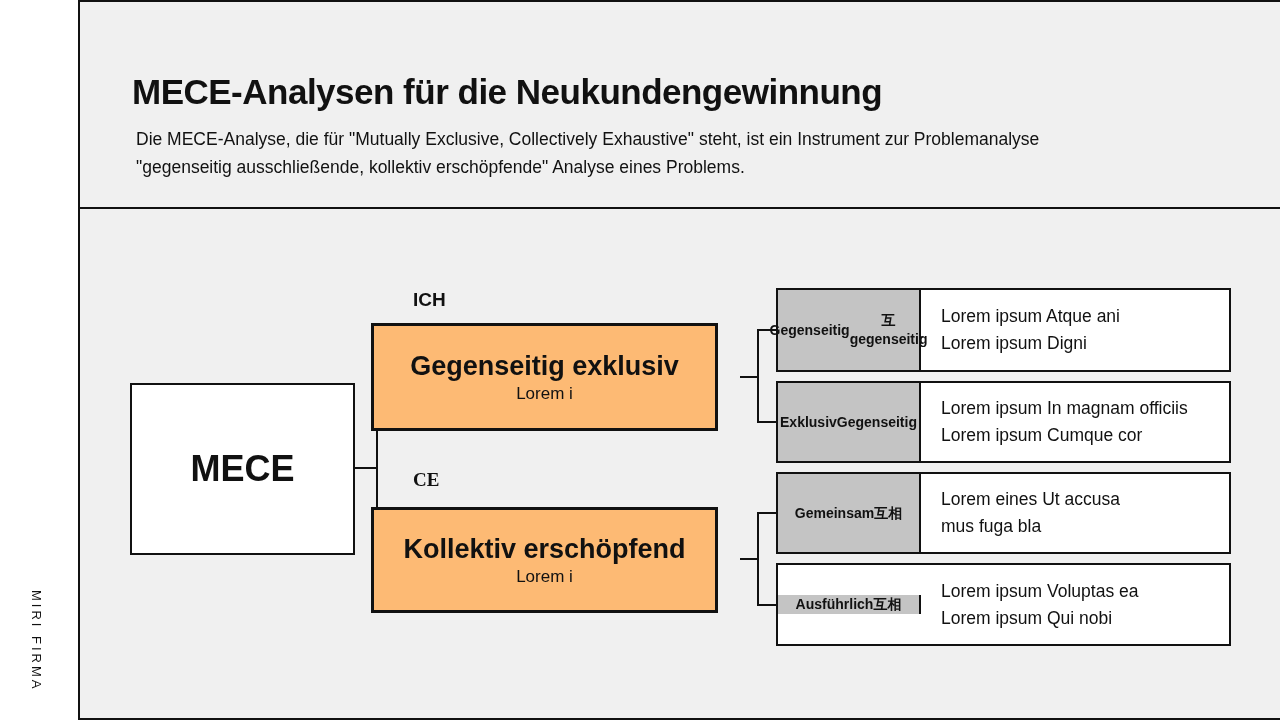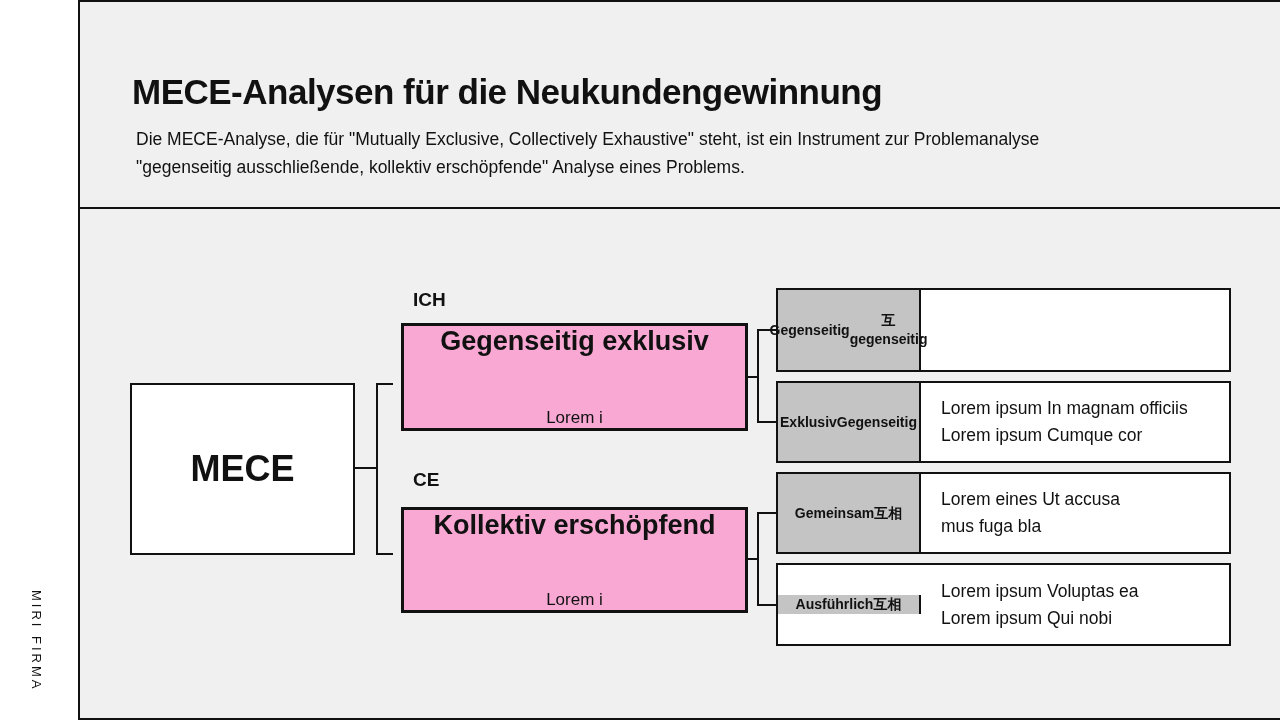--- a/index.html
+++ b/index.html
@@ -23,24 +23,24 @@
     letter-spacing:-0.5px; }
   .subtitle { position:absolute; left:136px; top:125px; font-size:17.5px; line-height:28px; }
   
   .root-box { position:absolute; left:130px; top:383px; width:225px; height:172px;
     background:#fff; border:2.5px solid #111; box-sizing:border-box;
     display:flex; align-items:center; justify-content:center;
     font-size:36px; font-weight:bold; }
   
   .branch-tag { position:absolute; left:413px; width:347px; text-align:left;
     font-size:19px; font-weight:bold; }
-  .tag-1 { top:289px; } .tag-2 { top:469px; }
-  .branch-box { position:absolute; left:401px; width:347px; background:#f9a8d4;
+  .tag-1 { top:289px; } .tag-2 { top:469px;font-family:Liberation Serif, serif; }
+  .branch-box { position:absolute; left:371px; width:347px; background:#fdba74;
     border:3px solid #111; box-sizing:border-box;
-    display:flex; flex-direction:column; align-items:center; justify-content:space-between; }
+    display:flex; flex-direction:column; align-items:center; justify-content:center; }
   .branch-1 { top:323px; height:108px; }
   .branch-2 { top:507px; height:106px; }
   .branch-title { font-size:27px; font-weight:bold; line-height:30px; }
   .branch-sub { font-size:17px; margin-top:3px; }
   
   .leaf-row { position:absolute; left:776px; width:455px; background:#fff;
     border:2.5px solid #111; box-sizing:border-box; display:flex; }
   .leaf-1 { top:288px; height:84px; }
   .leaf-2 { top:381px; height:82px; }
   .leaf-3 { top:472px; height:82px; }
@@ -112,20 +112,24 @@
   <div class="branch-box branch-2">
     <div class="branch-title">Kollektiv erschöpfend</div>
     <div class="branch-sub">Lorem i</div>
   </div>
 
   <div class="leaf-row leaf-1">
     <div class="leaf-label">
       <div>Gegenseitig</div>
       <div>互 gegenseitig</div>
     </div>
+    <div class="leaf-content">
+      <div>Lorem ipsum Atque ani</div>
+      <div>Lorem ipsum Digni</div>
+    </div>
   </div>
 
   <div class="leaf-row leaf-2">
     <div class="leaf-label">
       <div>Exklusiv</div>
       <div>Gegenseitig</div>
     </div>
     <div class="leaf-content">
       <div>Lorem ipsum In magnam officiis</div>
       <div>Lorem ipsum Cumque cor</div>

